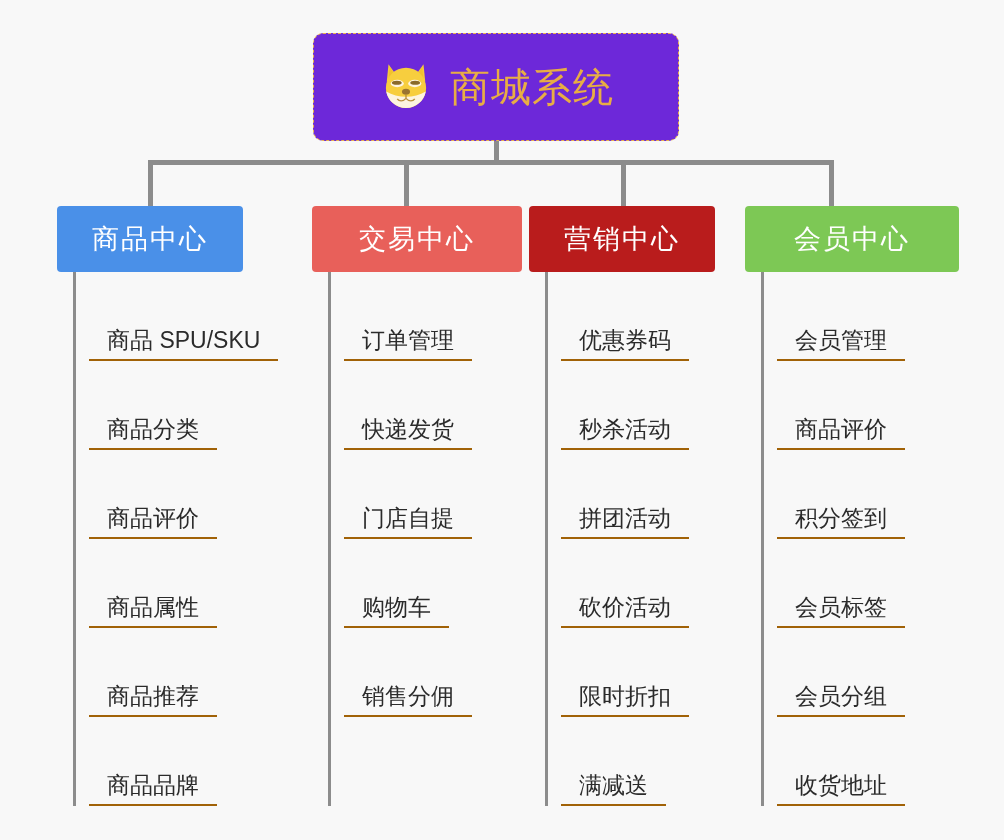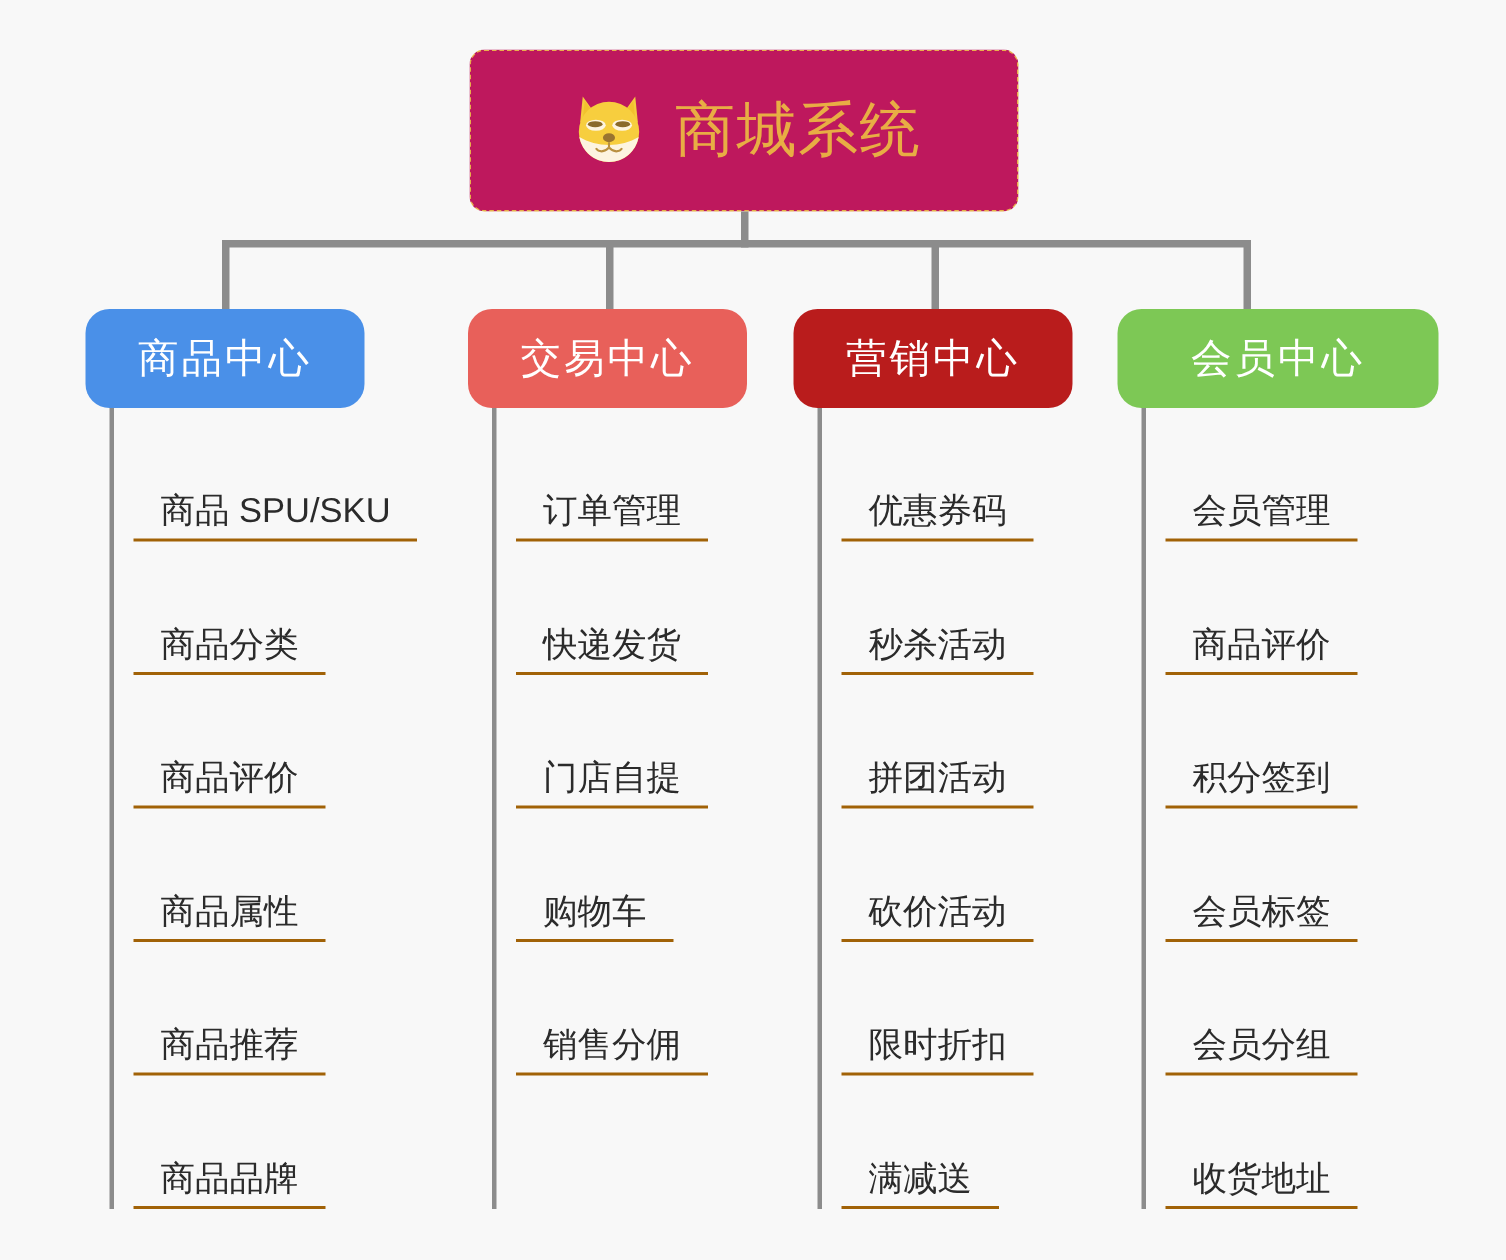--- a/index.html
+++ b/index.html
@@ -22,21 +22,21 @@
   }
 
   
   .root-node {
     position: absolute;
     left: 313px;
     top: 33px;
     width: 366px;
     height: 108px;
     box-sizing: border-box;
-    background: #be185d;
+    background: #6d28d9;
     border: 1px dashed #e8b04b;
     border-radius: 10px;
     display: flex;
     align-items: center;
     justify-content: center;
     gap: 16px;
   }
   .root-emoji {
     width: 56px;
     height: 56px;
@@ -76,21 +76,21 @@
     background: #8c8c8c;
   }
 
   
   .branch {
     position: absolute;
     top: 206px;
   }
   .cat-box {
     height: 66px;
-    border-radius: 16px;
+    border-radius: 4px;
     display: flex;
     align-items: center;
     justify-content: center;
     box-sizing: border-box;
   }
   .cat-label {
     font-size: 27px;
     color: #ffffff;
     letter-spacing: 2px;
     line-height: 1;
@@ -185,21 +185,21 @@
         </div>
       <div class="leaf">
           <span class="leaf-inner"><span class="leaf-label">商品推荐</span></span>
         </div>
       <div class="leaf">
           <span class="leaf-inner"><span class="leaf-label">商品品牌</span></span>
         </div>
     </div>
   </div>
 
-  <div class="branch" style="left:312px;width:186px">
+  <div class="branch" style="left:312px;width:210px">
     <div class="cat-box" style="background:#e8605a">
       <span class="cat-label">交易中心</span>
     </div>
     <div class="spine" style="height:534px"></div>
     <div class="leaves">
       <div class="leaf">
           <span class="leaf-inner"><span class="leaf-label">订单管理</span></span>
         </div>
       <div class="leaf">
           <span class="leaf-inner"><span class="leaf-label">快递发货</span></span>

